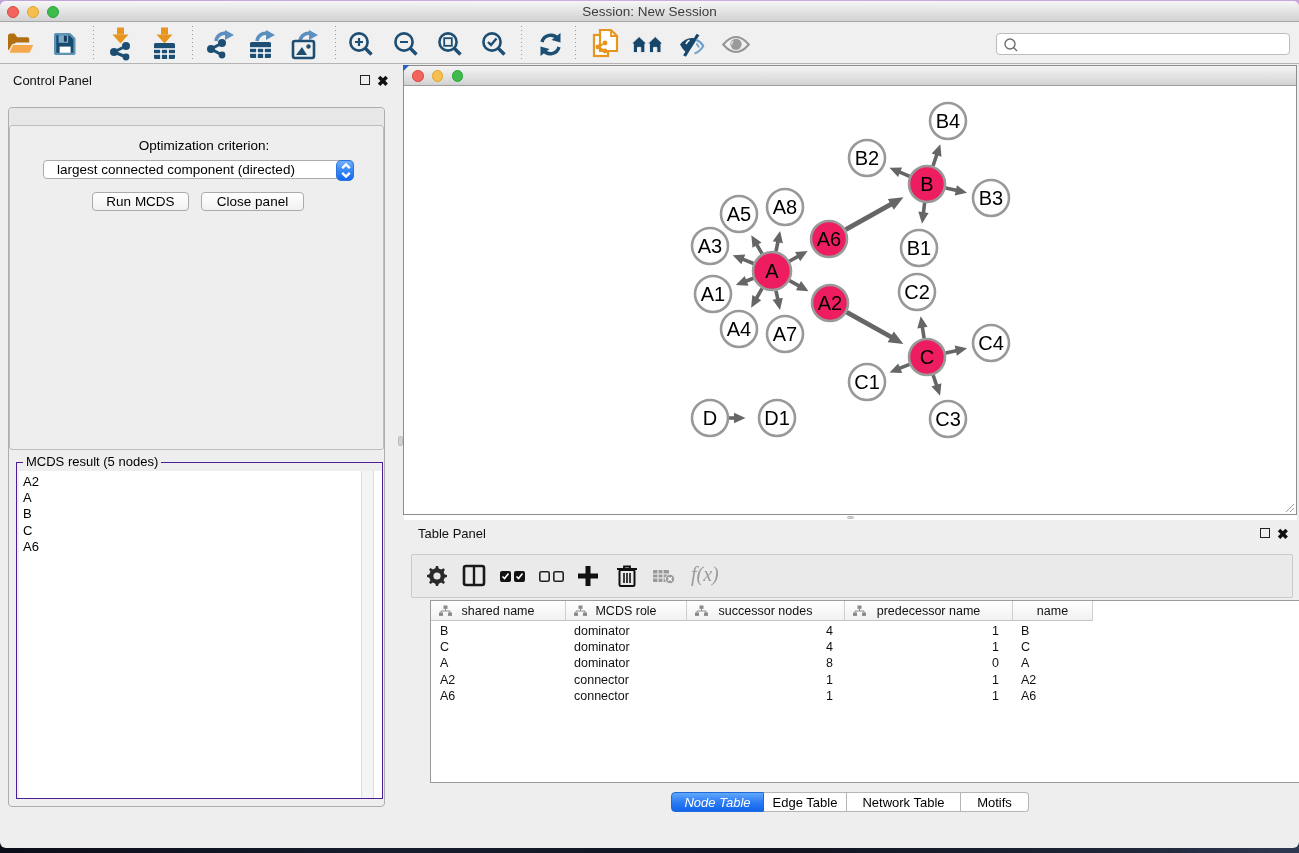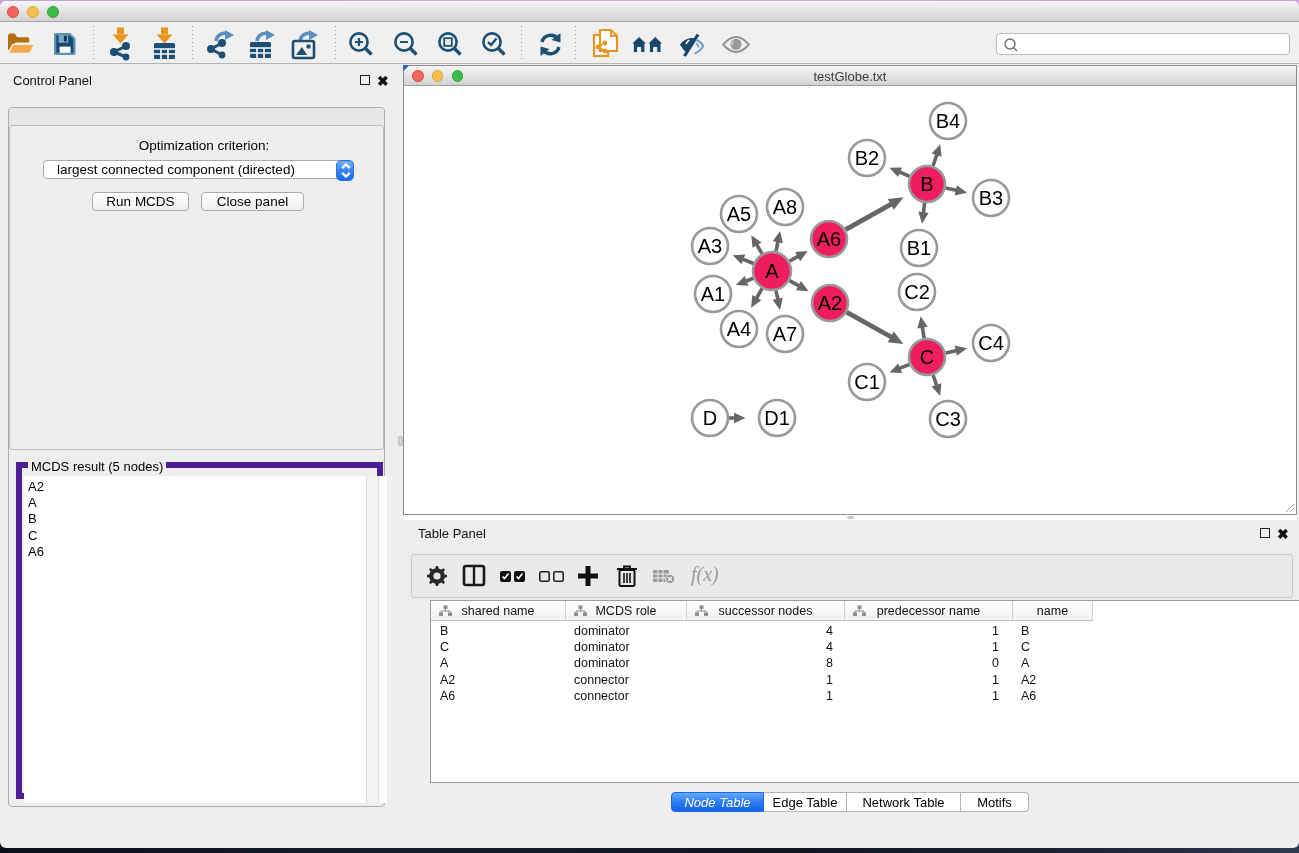--- a/index.html
+++ b/index.html
@@ -45,21 +45,21 @@
 #combo .ctext { position:absolute; left:13px; top:1px; font-size:13.5px; }
 #combo .spin { position:absolute; right:-1px; top:-1.5px; width:18px; height:21px;
   border-radius:5px; background:linear-gradient(180deg,#70b2fa,#3a87f5 48%,#156aee);
   border:1px solid #2b74dd; }
 .btn { position:absolute; top:127px; height:19px; background:linear-gradient(180deg,#ffffff,#f1f1f1);
   border:1px solid #ababab; border-radius:4px; font-size:13.5px; text-align:center; line-height:17px; }
 #btn-run { left:92px; width:97px; }
 #btn-close { left:201px; width:103px; }
 
 #fieldset { position:absolute; left:16px; top:397px; width:367px; height:337px;
-  border:6px solid #4c1d95; }
+  border:1px solid #4c1d95; }
 #fieldset .legend { position:absolute; left:6px; top:-9px; background:#eeeeee;
   padding:0 3px; font-size:13px; }
 #mcds-list { position:absolute; left:2px; top:8px; width:363px; height:327px; background:#fff; }
 #mcds-list .scroll { position:absolute; right:8px; top:0; width:13px; height:100%;
   background:#f4f4f4; border-left:1px solid #dcdcdc; border-right:1px solid #dcdcdc; }
 #mcds-list .items { position:absolute; left:4px; top:3px; font-size:13px; line-height:16.2px; }
 
 .phbtn-sq { position:absolute; width:10px; height:10px; border:1.6px solid #222; }
 .phbtn-x { position:absolute; font-size:14px; font-weight:bold; color:#111; line-height:10px; }
 
@@ -104,20 +104,21 @@
 </style>
 </head>
 <body>
 <div style="position:absolute;left:0;top:0;width:1299px;height:10px;background:linear-gradient(90deg,#c2a3d8,#cbaede 40%,#c7a8da);"></div>
 <div id="wallpaper-bottom"></div>
 <div id="app">
   <div id="titlebar">
     <div class="tl" id="tl-r"></div>
       <div class="tl" id="tl-y"></div>
       <div class="tl" id="tl-g"></div>
+    <div class="title">Session: New Session</div>
   </div>
   <div id="toolbar">
     <div class="tbsep" style="left:93px;"></div>
       <div class="tbsep" style="left:192px;"></div>
       <div class="tbsep" style="left:335px;"></div>
       <div class="tbsep" style="left:521px;"></div>
       <div class="tbsep" style="left:575px;"></div>
       <svg class="tbi" style="left:6px;top:6px" width="28" height="30" viewBox="0 0 28 30">
         <path d="M2,7 Q2,4.5 4.5,4.5 L8.6,4.5 L11.2,8.2 L21.6,8.2 Q23.2,8.2 23.2,9.8 L23.2,13.5 L9.8,13.5 L2,21.5 Z" fill="#b06f10"></path>
         <path d="M7.6,15.3 L26.2,15.3 Q28.1,15.3 27.5,16.9 L24.6,23.2 Q24.1,24.4 22.6,24.4 L4.4,24.4 Q2.6,24.4 3.2,22.8 L6,16.5 Q6.5,15.3 7.6,15.3 Z" fill="#f5a94c" stroke="#efefef" stroke-width="1.3"></path>
@@ -283,21 +284,20 @@
   </div>
 
   <div id="netwin">
     <svg width="7" height="7" style="position:absolute;left:-1px;top:-1px;z-index:5" viewBox="0 0 7 7">
         <path d="M0,0 L6.5,0 L0,6.5 Z" fill="#2e62c0"></path>
       </svg>
     <div id="nw-titlebar">
       <div class="tl2" style="left:8.1px;background:#f2655c;border:1px solid #dd4840;"></div>
       <div class="tl2" style="left:27.8px;background:#f6be4f;border:1px solid #dda72e;"></div>
       <div class="tl2" style="left:47.9px;background:#3fbb4d;border:1px solid #2aa438;"></div>
-      <div class="title">testGlobe.txt</div>
     </div>
     <div id="graphwrap">
     <svg id="graph" width="893" height="426" viewBox="0 0 893 426" font-family="Liberation Sans, sans-serif">
           <line x1="347.4" y1="191.3" x2="339.1" y2="194.5" stroke="#666666" stroke-width="3.6"></line>
           <polygon points="329.8,198.1 338.7,189.1 342.4,198.8" fill="#666666"></polygon>
           <line x1="347.5" y1="176.5" x2="336.0" y2="171.9" stroke="#666666" stroke-width="3.6"></line>
           <polygon points="326.7,168.2 339.3,167.6 335.4,177.3" fill="#666666"></polygon>
           <line x1="356.0" y1="166.7" x2="350.3" y2="156.9" stroke="#666666" stroke-width="3.6"></line>
           <polygon points="345.3,148.2 355.5,155.5 346.5,160.8" fill="#666666"></polygon>
           <line x1="370.0" y1="164.4" x2="372.1" y2="153.8" stroke="#666666" stroke-width="3.6"></line>

